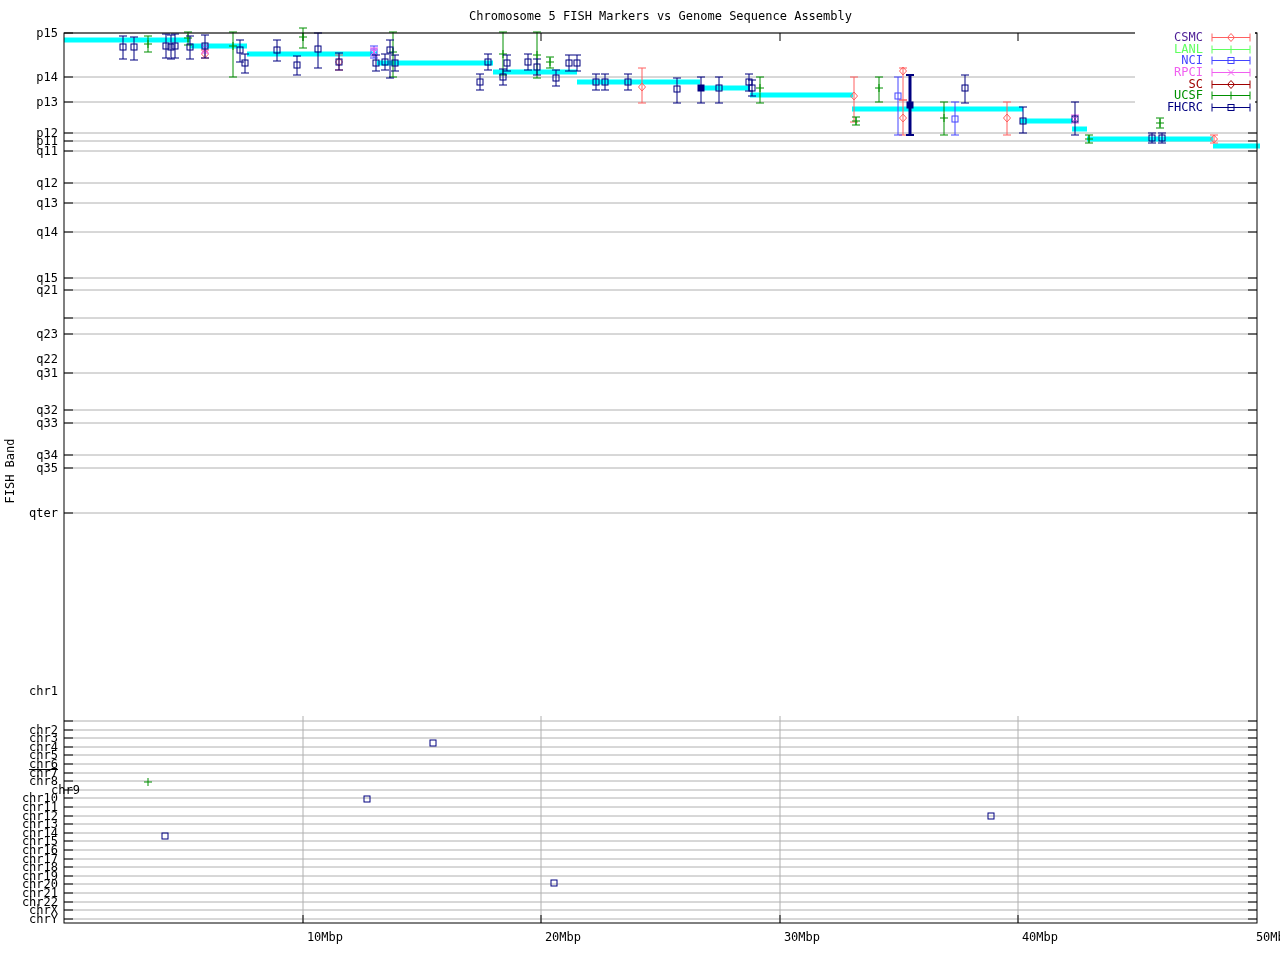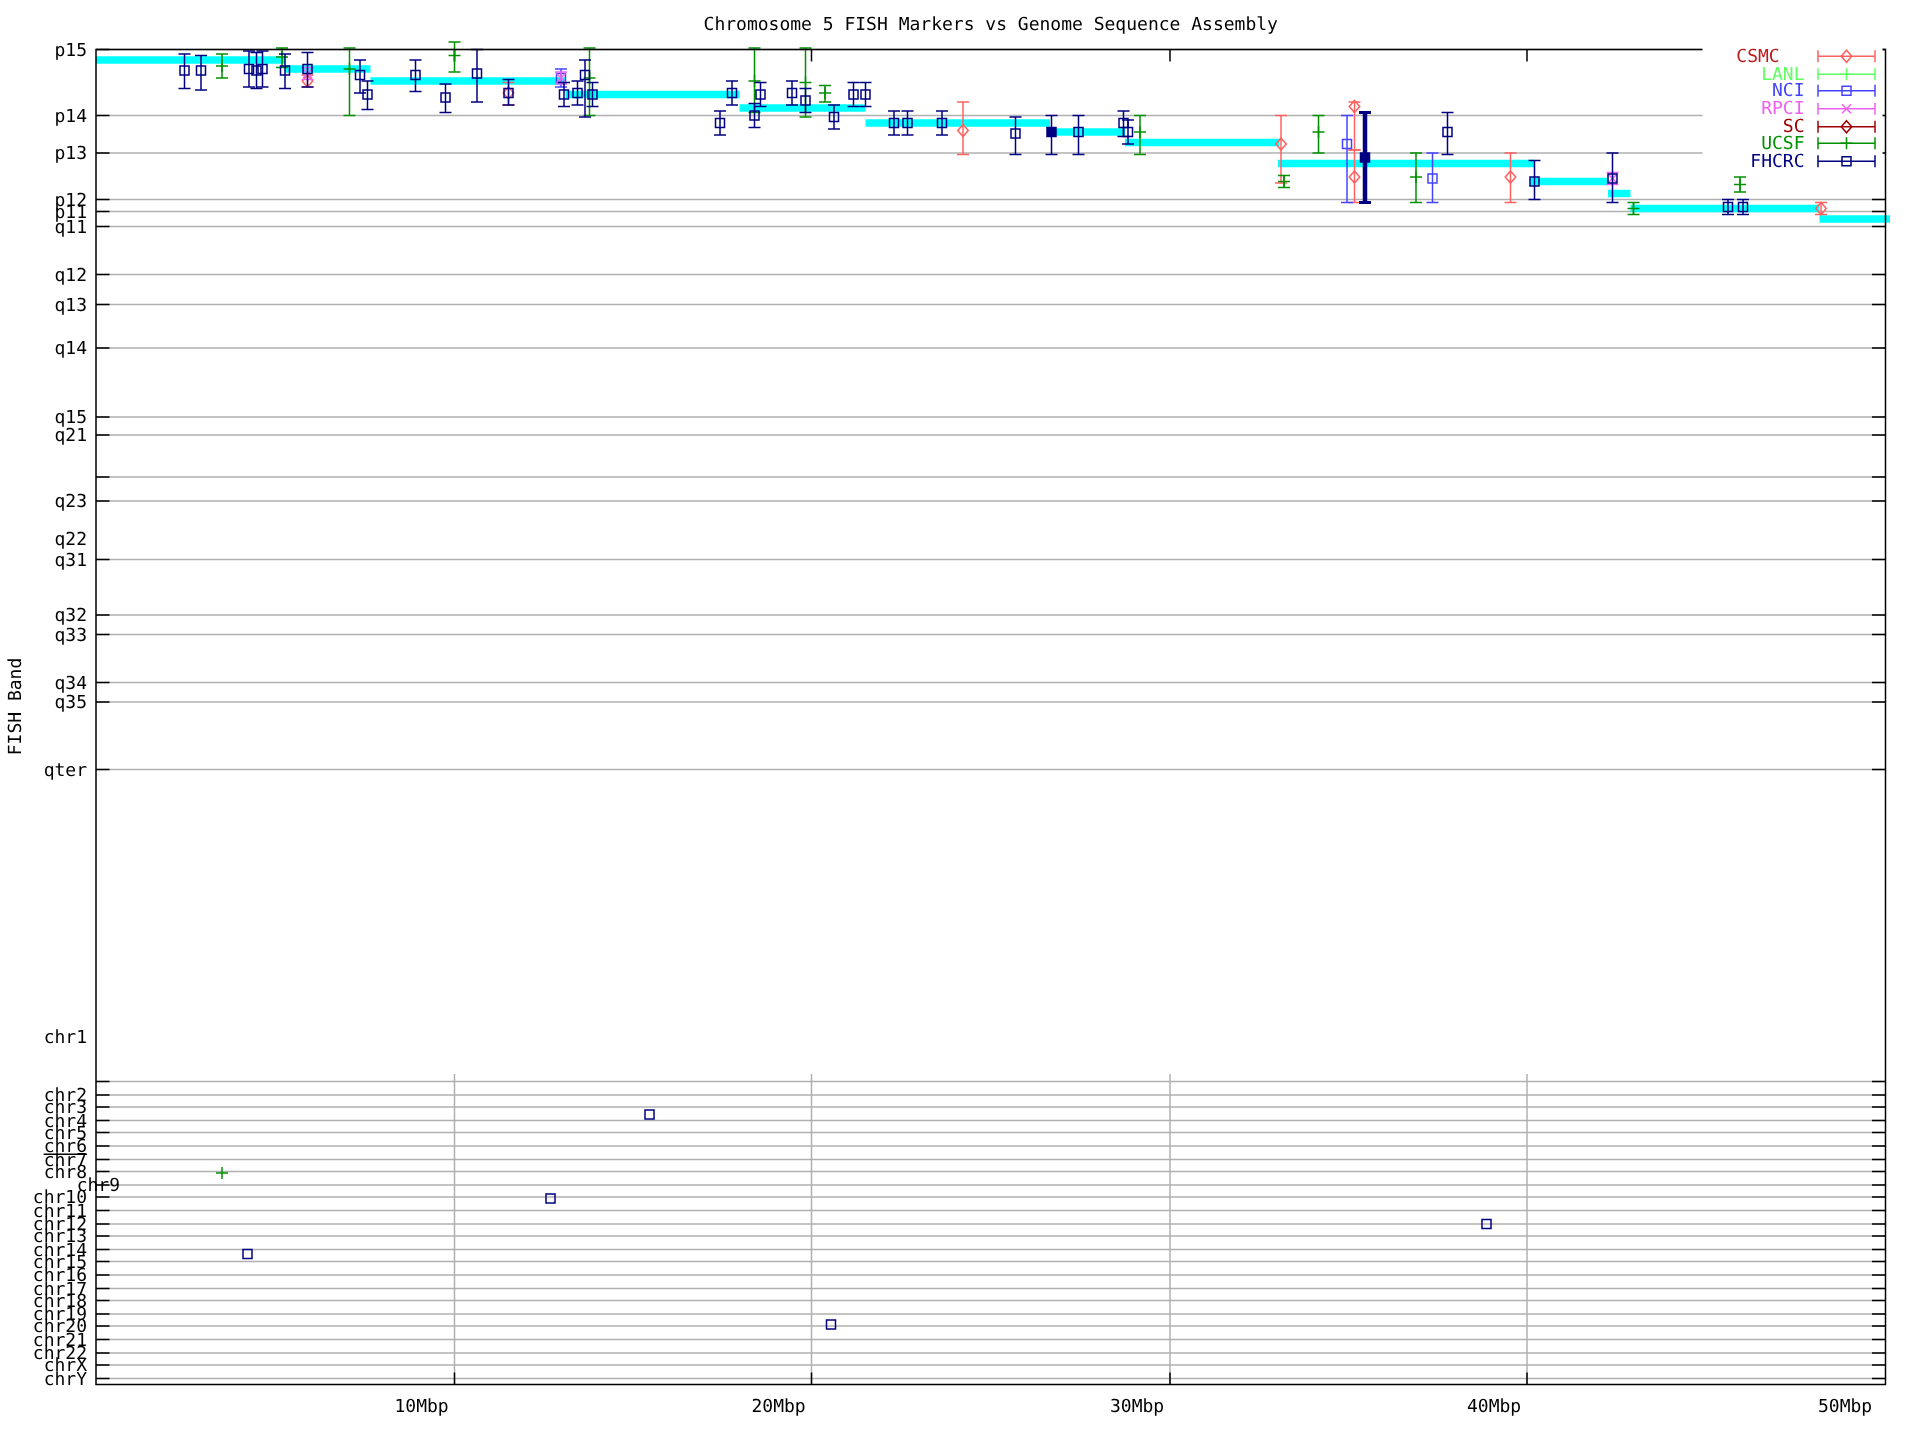--- a/index.html
+++ b/index.html
@@ -4,21 +4,21 @@
 <style>
   html,body{margin:0;padding:0;background:#ffffff;}
   body{width:1280px;height:960px;position:relative;font-family:"DejaVu Sans Mono","Liberation Mono",monospace;font-size:12px;color:#000;}
   #chart-root{position:absolute;left:0;top:0;width:1280px;height:960px;}
   #plot-svg{position:absolute;left:0;top:0;z-index:1;}
   .txt{position:absolute;white-space:nowrap;z-index:2;}
   #title{left:64px;top:9px;width:1193px;text-align:center;}
   #xlabel{left:64px;top:946px;width:1193px;text-align:center;}
   #ylabel{left:-30px;top:464px;width:80px;text-align:center;transform:rotate(-90deg);}
   .ytick-label{position:absolute;left:0px;width:58px;text-align:right;height:11px;line-height:11px;z-index:2;}
-  .xtick-label{position:absolute;width:80px;text-align:left;top:930px;z-index:2;}
+  .xtick-label{position:absolute;width:80px;text-align:right;top:930px;z-index:2;}
   #legend{position:absolute;top:32px;z-index:3;background:#ffffff;padding:0 2px 2px 6px;}
   .legend-row{display:flex;align-items:center;height:11.6px;}
   .legend-label{display:inline-block;width:62px;text-align:right;margin-right:6px;line-height:11px;}
   .legend-glyph{display:inline-block;}
 </style>
 </head>
 <body>
 
 <div id="chart-root">
   <svg id="plot-svg" width="1280" height="960" viewBox="0 0 1280 960">
@@ -523,21 +523,21 @@
     </div>
   <div id="xlabels">
       <div class="xtick-label" style="left: 263px;">10Mbp</div>
       <div class="xtick-label" style="left: 501px;">20Mbp</div>
       <div class="xtick-label" style="left: 740px;">30Mbp</div>
       <div class="xtick-label" style="left: 978px;">40Mbp</div>
       <div class="xtick-label" style="left: 1212px;">50Mbp</div>
     </div>
   <div id="legend" style="left: 1135px;">
       <div class="legend-row">
-        <span class="legend-label" style="color: #b91c1c; text-align: center;">CSMC</span>
+        <span class="legend-label" style="color: #4c1d95;">CSMC</span>
         <svg width="44" height="11" class="legend-glyph">
           <line x1="3" y1="5.5" x2="41" y2="5.5" stroke="#ff6060" stroke-width="1"></line>
           <line x1="3" y1="1.5" x2="3" y2="9.5" stroke="#ff6060" stroke-width="1"></line>
           <line x1="41" y1="1.5" x2="41" y2="9.5" stroke="#ff6060" stroke-width="1"></line>
           <path d="M 22 1.5 L 25.5 5.5 L 22 9.5 L 18.5 5.5 Z" fill="none" stroke="#ff6060"></path>
         </svg>
       </div>
       <div class="legend-row">
         <span class="legend-label" style="color: rgb(96, 255, 96);">LANL</span>
         <svg width="44" height="11" class="legend-glyph">

